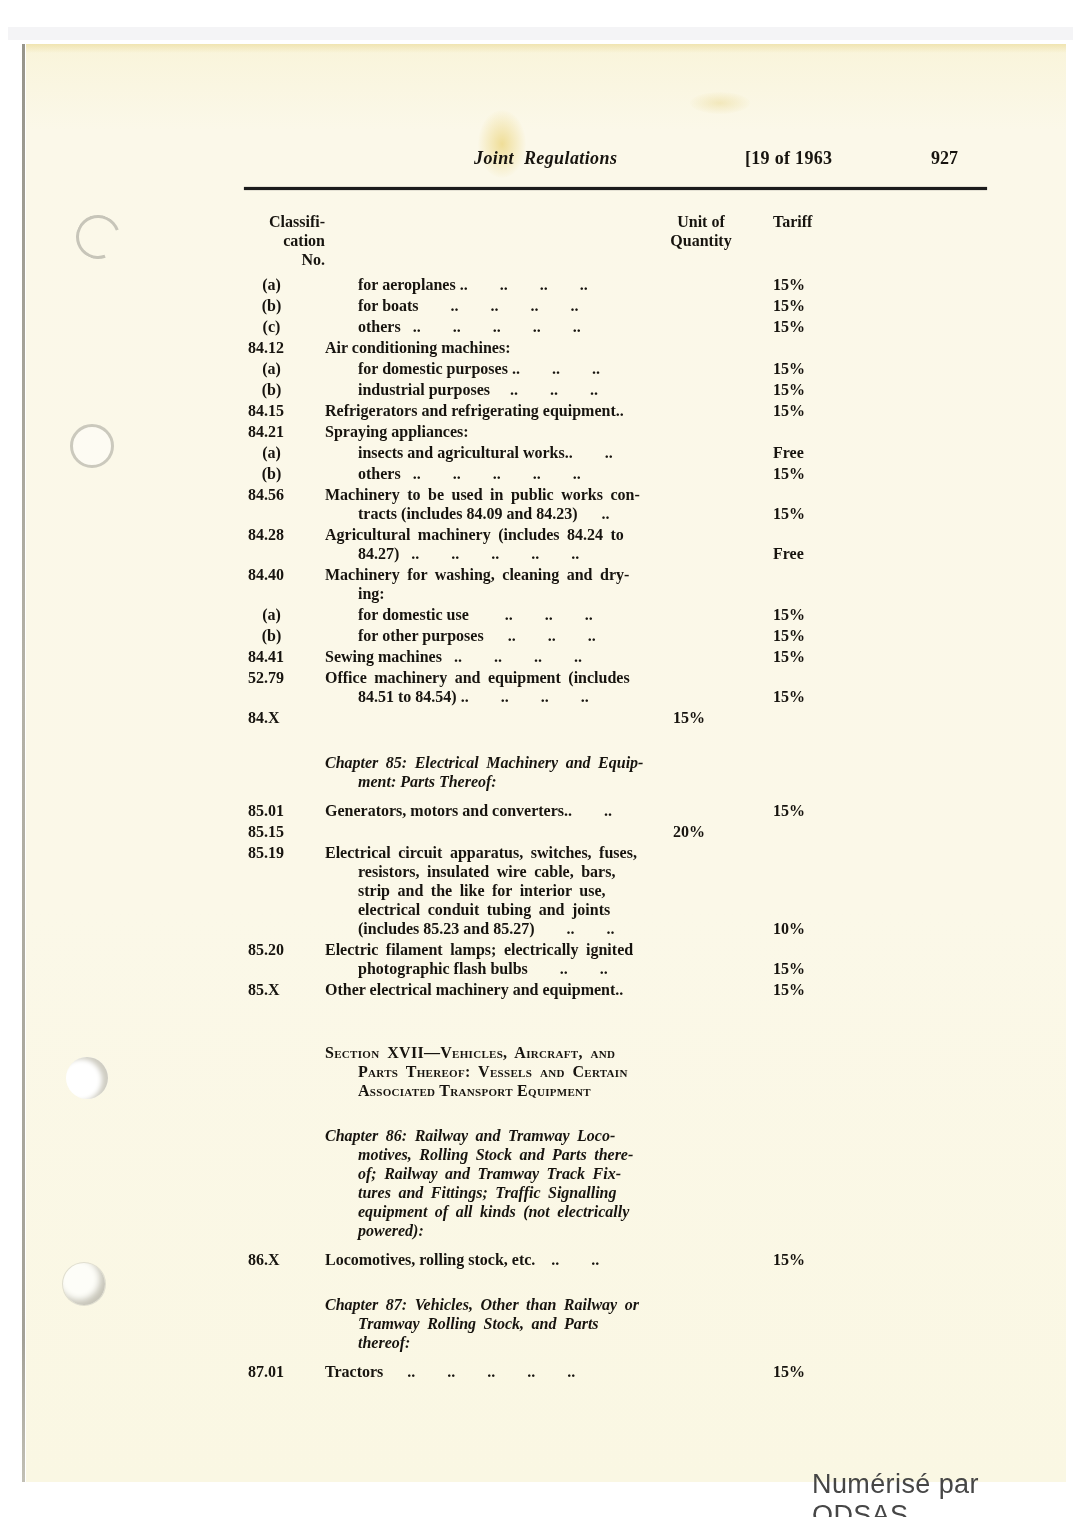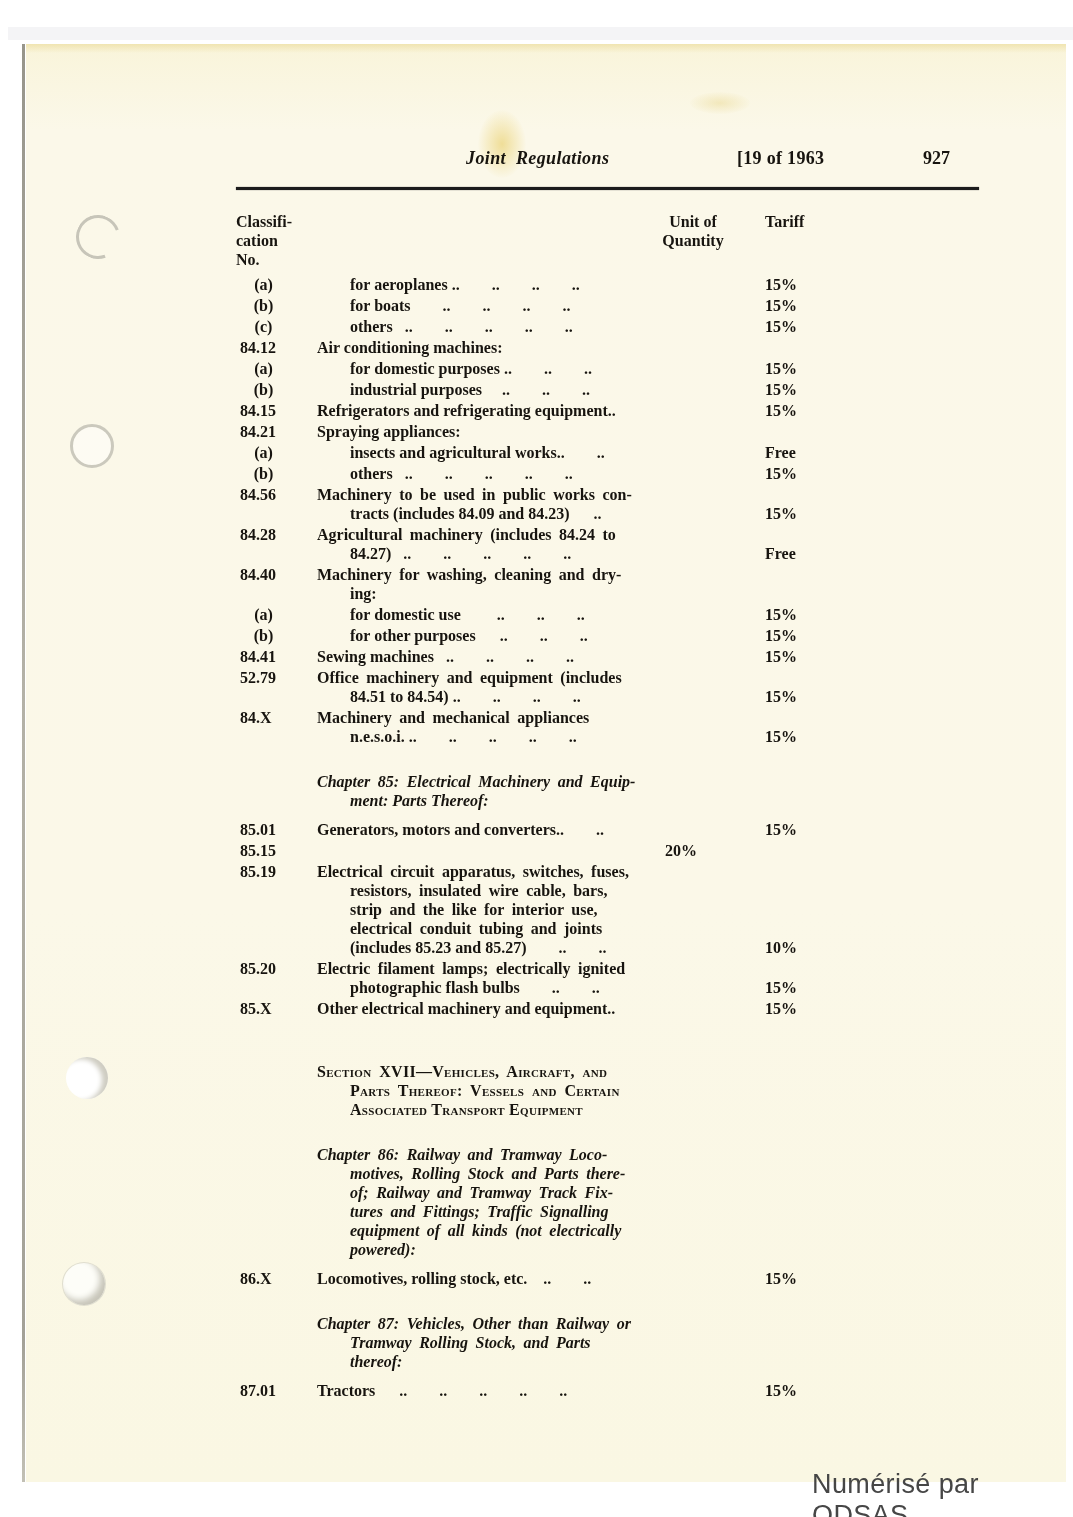--- a/index.html
+++ b/index.html
@@ -29,31 +29,31 @@
   .hole{position:absolute;border-radius:50%;}
   .hole-1{left:76px;top:215px;width:38px;height:38px;
     border:3px solid #c7c5b9;border-left-color:transparent;transform:rotate(205deg);}
   .hole-2{left:70px;top:424px;width:38px;height:38px;
     border:3px solid #cbc9bd;background:rgba(255,255,255,.45);}
   .hole-3{left:66px;top:1057px;width:42px;height:42px;background:#ffffff;
     box-shadow:inset -6px 2px 5px #cfcdc2;}
   .hole-4{left:63px;top:1263px;width:42px;height:42px;background:#fdfdf8;
     box-shadow:inset -5px -5px 6px #c7c5b9,0 0 0 1px #e0decf;}
 
-  .content{position:absolute;left:18px;top:44px;width:1040px;color:#17140f;}
+  .content{position:absolute;left:26px;top:44px;width:1040px;color:#17140f;}
   .page-header{position:relative;margin-top:104px;height:26px;font-size:18px;font-weight:bold;}
   .ph-title{position:absolute;left:448px;font-style:italic;word-spacing:5px;letter-spacing:.4px;}
   .ph-ref{position:absolute;left:719px;letter-spacing:.3px;}
   .ph-page{position:absolute;left:905px;}
   .rule{margin:13px 0 0 218px;width:743px;height:3px;background:#1c1c1c;
     box-shadow:0 0 1px #1c1c1c;}
 
   .col-headers{display:grid;grid-template-columns:81px 341px 100px 90px;
     margin:22px 0 6px 218px;font-size:16px;font-weight:bold;line-height:19px;}
-  .ch-class{text-align:left;}
+  .ch-class{text-align:right;}
   .ch-unit{padding-left:2px;}
   .ch-unit-inner{display:inline-block;min-width:66px;text-align:center;}
   .ch-tariff{padding-left:7px;}
 
   .trow{display:grid;grid-template-columns:81px 341px 100px 90px;
     margin-left:218px;margin-top:2px;font-size:16px;font-weight:bold;}
   .line{line-height:19px;white-space:pre;}
   .c-no{line-height:19px;padding-left:4px;}
   .trow.subitem .c-no{text-align:center;padding:0 26px 0 0;}
   .trow.subitem .c-desc .line{padding-left:33px;}
@@ -245,24 +245,20 @@
         <div class="c-no">52.79</div>
         <div class="c-desc">
           <div class="line stretch">Office machinery and equipment (includes</div>
           <div class="line cont">84.51 to 84.54) ..        ..        ..        ..</div>
         </div>
         <div class="c-unit"></div>
         <div class="c-tariff">15%</div>
       </div>
       <div class="trow item">
         <div class="c-no">84.X</div>
-        <div class="c-desc">
-          <div class="line stretch">Machinery and mechanical appliances</div>
-          <div class="line cont">n.e.s.o.i. ..        ..        ..        ..        ..</div>
-        </div>
         <div class="c-unit"></div>
         <div class="c-tariff">15%</div>
       </div>
       <div class="trow chapter">
         <div class="c-no"></div>
         <div class="c-desc">
           <div class="line stretch">Chapter 85: Electrical Machinery and Equip-</div>
           <div class="line cont">ment: Parts Thereof:</div>
         </div>
         <div class="c-unit"></div>

